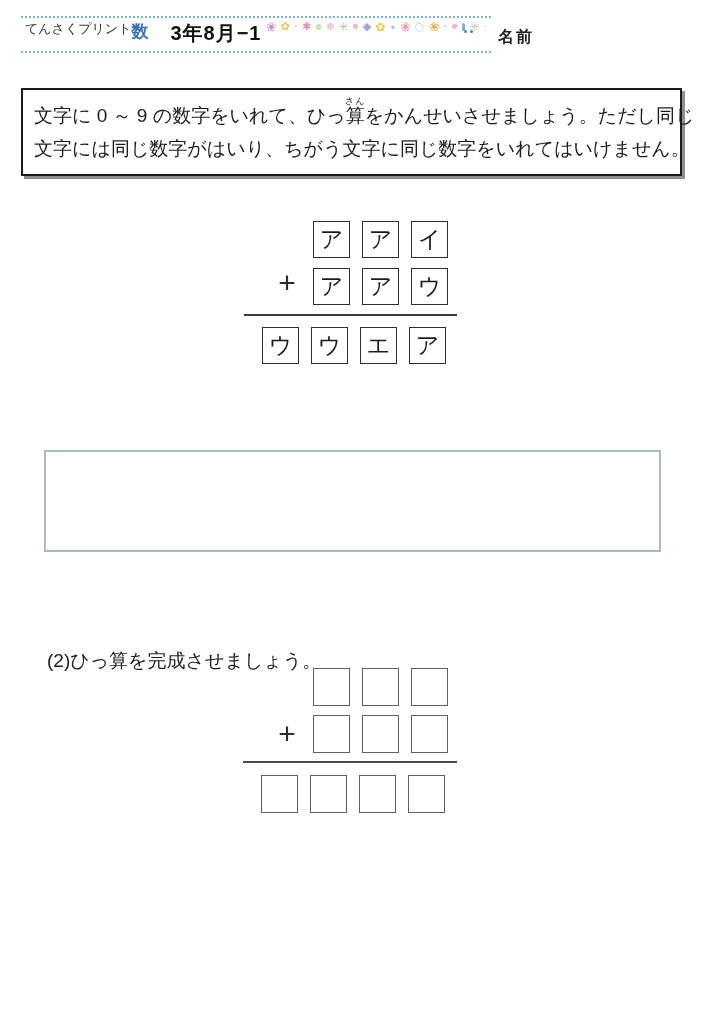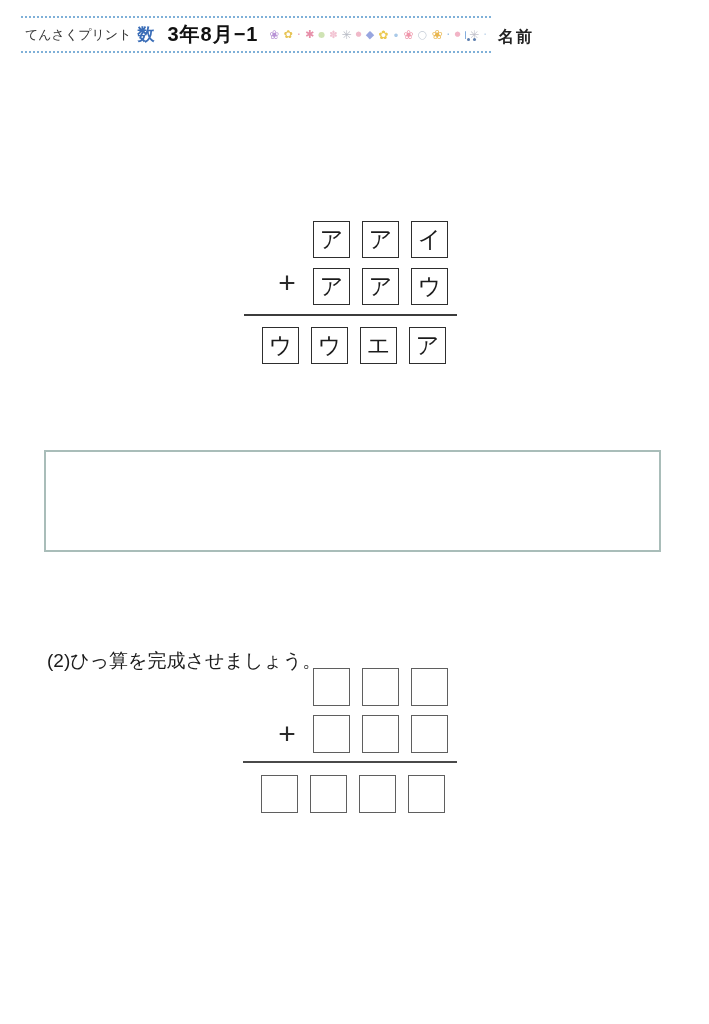--- a/index.html
+++ b/index.html
@@ -2,24 +2,24 @@
 <html><head>
 <meta charset="utf-8">
 <style>
   html,body { margin:0; padding:0; background:#ffffff; }
   .page { position:relative; width:709px; height:1024px; background:#ffffff;
           font-family:"Liberation Sans", sans-serif; color:#1f1f1f; overflow:hidden; }
 
   
   .header-band { position:absolute; left:21px; top:16px; width:470px; height:37px;
                  border-top:2px dotted #7fb0d8; border-bottom:2px dotted #7fb0d8;
-                 display:flex; align-items:center; gap:6px; padding:2px 4px; box-sizing:border-box; }
+                 display:flex; align-items:flex-start; padding:2px 4px; box-sizing:border-box; }
   .series  { font-size:13px; color:#333; white-space:nowrap; }
   .subject { font-size:17px; font-weight:bold; color:#3a6db7; }
-  .issue   { font-size:20px; font-weight:bold; color:#111; margin-left:7px; letter-spacing:1px; white-space:nowrap; }
+  .issue   { font-size:20px; font-weight:bold; color:#111; margin-left:22px; letter-spacing:1px; white-space:nowrap; }
   .deco-band { display:flex; align-items:center; gap:4px; flex:1; margin-left:5px;
                font-family:"DejaVu Sans", sans-serif; overflow:hidden; }
   .deco { line-height:1; display:inline-block; }
   .deco.car { width:13px; height:8px; background:#85aede; border-radius:3px 3px 1px 1px; position:relative; }
   .deco.car::after { content:""; position:absolute; left:2px; bottom:-2px; width:3px; height:3px;
                      border-radius:50%; background:#5d7eae; box-shadow:6px 0 0 #5d7eae; }
   .name-label { position:absolute; left:498px; top:27px; font-size:16px; font-weight:bold;
                 color:#222; letter-spacing:2px; }
   .name-area  { position:absolute; left:536px; top:16px; width:164px; height:37px; }
 
@@ -71,20 +71,24 @@
         <span class="deco" style="color: rgb(159, 195, 230); font-size: 13px;">·</span>
         <span class="deco" style="color: rgb(242, 180, 198); font-size: 7px;">●</span>
         <span class="deco car"></span>
         <span class="deco" style="color: rgb(194, 194, 204); font-size: 12px;">✳</span>
         <span class="deco" style="color: rgb(188, 211, 234); font-size: 12px;">·</span>
       </span>
   </div>
   <div class="name-label">名前</div>
   <div class="name-area"></div>
 
+  <div class="instruction">
+    <p class="iline"><span>文字に 0 ～ 9 の数字をいれて、ひっ</span><ruby><span>算</span><rt>さん</rt></ruby><span>をかんせいさせましょう。ただし同じ</span></p>
+    <p class="iline">文字には同じ数字がはいり、ちがう文字に同じ数字をいれてはいけません。</p>
+  </div>
 
   <div class="boxrow" style="left:313px; top:221px;">
       <div class="cell">ア</div>
       <div class="cell">ア</div>
       <div class="cell">イ</div>
     </div>
   <div class="plus" style="left:272px; top:265px;">+</div>
   <div class="boxrow" style="left:313px; top:268px;">
       <div class="cell">ア</div>
       <div class="cell">ア</div>

